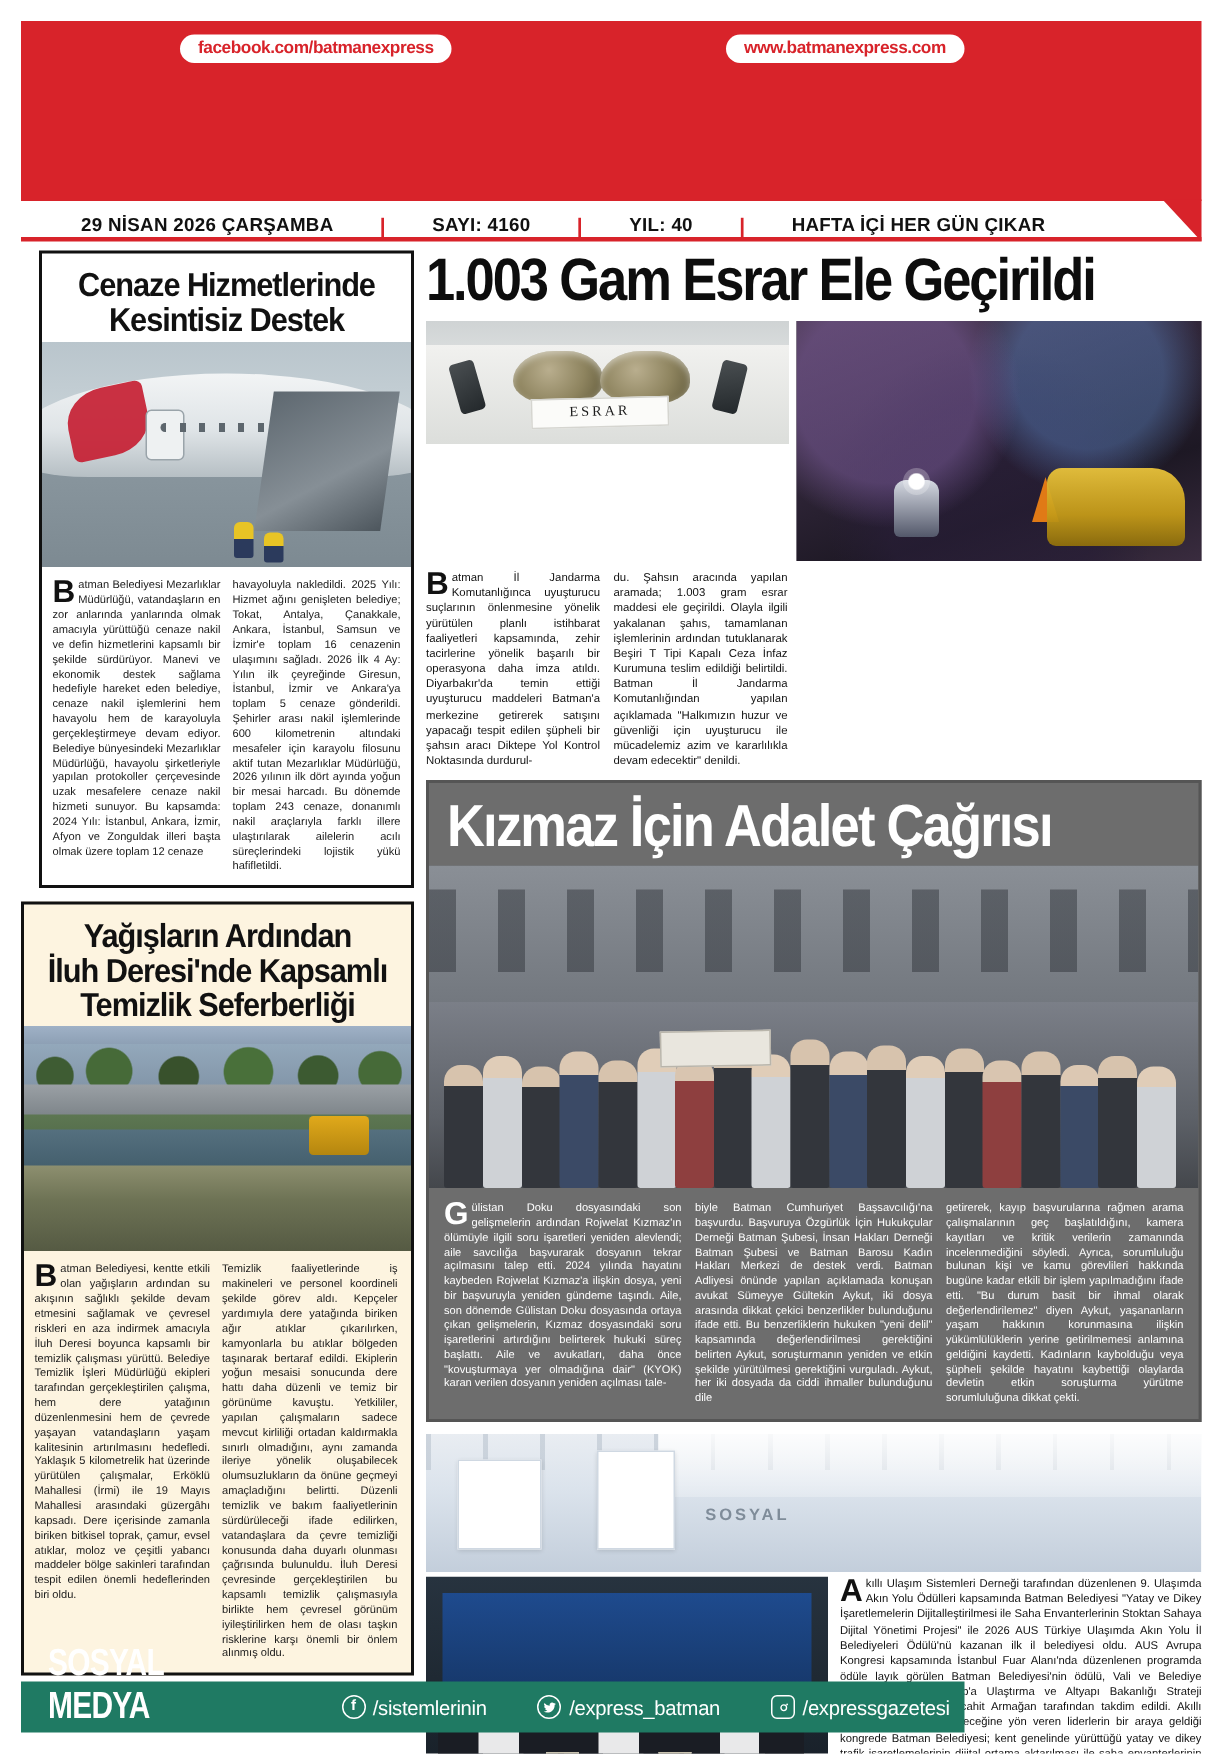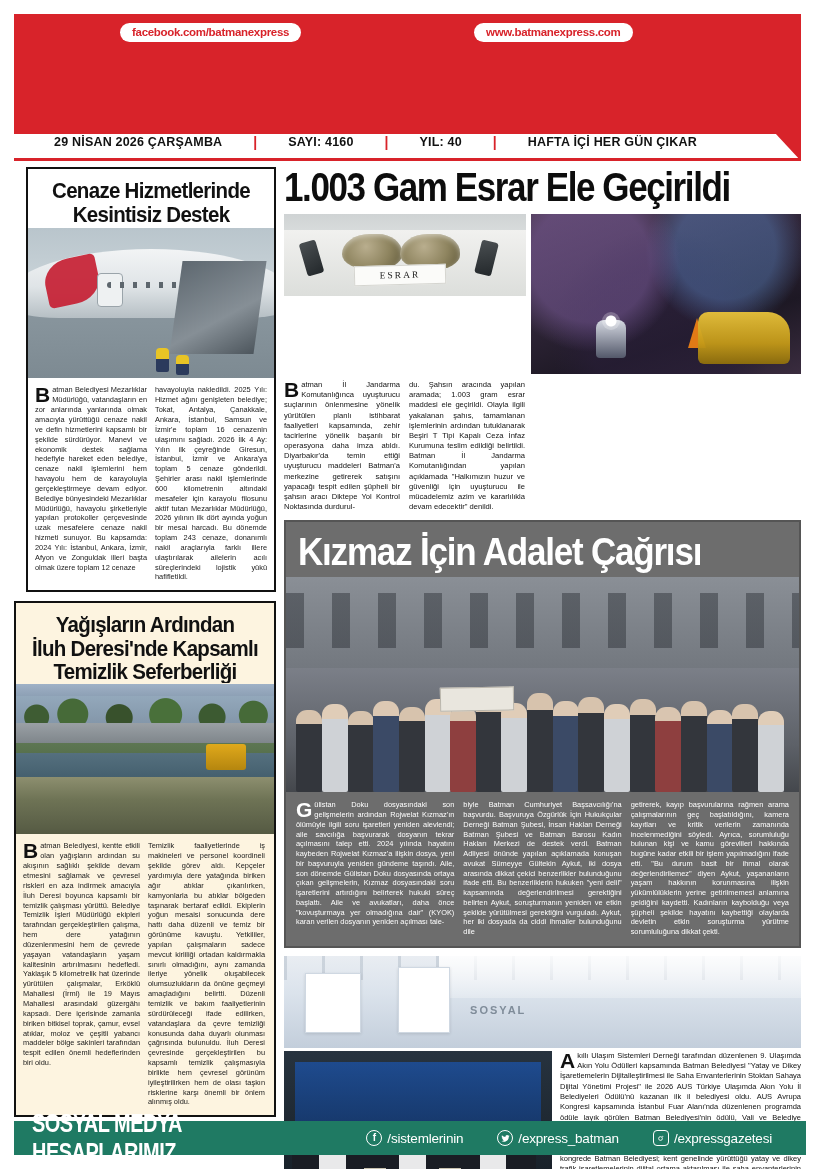--- a/index.html
+++ b/index.html
@@ -40,21 +40,21 @@
     color: #d8232a;
     font-weight: bold;
     font-size: 11.5px;
     letter-spacing: -0.3px;
     padding: 2px 12px 3px 12px;
     border-radius: 11px;
     line-height: 14px;
     white-space: nowrap;
   }
   .url-fb { left: 106px; }
-  .url-web { left: 460px; }
+  .url-web { left: 470px; }
 
   .masthead-title {
     position: absolute;
     top: 16px;
     left: 12px;
     width: 770px;
     height: 92px;
     z-index: 2;
   }
   .mt-word {
@@ -75,21 +75,21 @@
   .mt-line { display: inline-block; white-space: nowrap; }
 
   
   .infostrip {
     position: relative;
     width: 787px;
     height: 27px;
     background: #ffffff;
     border-bottom: 3px solid #d8232a;
     display: flex;
-    align-items: flex-start;
+    align-items: flex-end;
   }
   .infostrip-inner {
     display: flex;
     align-items: center;
     width: 705px;
     justify-content: space-between;
     padding: 0 22px 0 40px;
     font-size: 12.5px;
     font-weight: bold;
     color: #111;
@@ -292,21 +292,21 @@
     line-height: 1.37;
     text-align: justify;
     color: #111;
   }
 
   
   .footer {
     position: absolute;
     left: 14px;
     bottom: 14px;
-    width: 792px;
+    width: 629px;
     height: 34px;
     background: #1f7a63;
     display: flex;
     align-items: center;
     padding: 0 18px;
     gap: 18px;
   }
   .footer-title {
     color: #ffffff;
     font-weight: bold;

